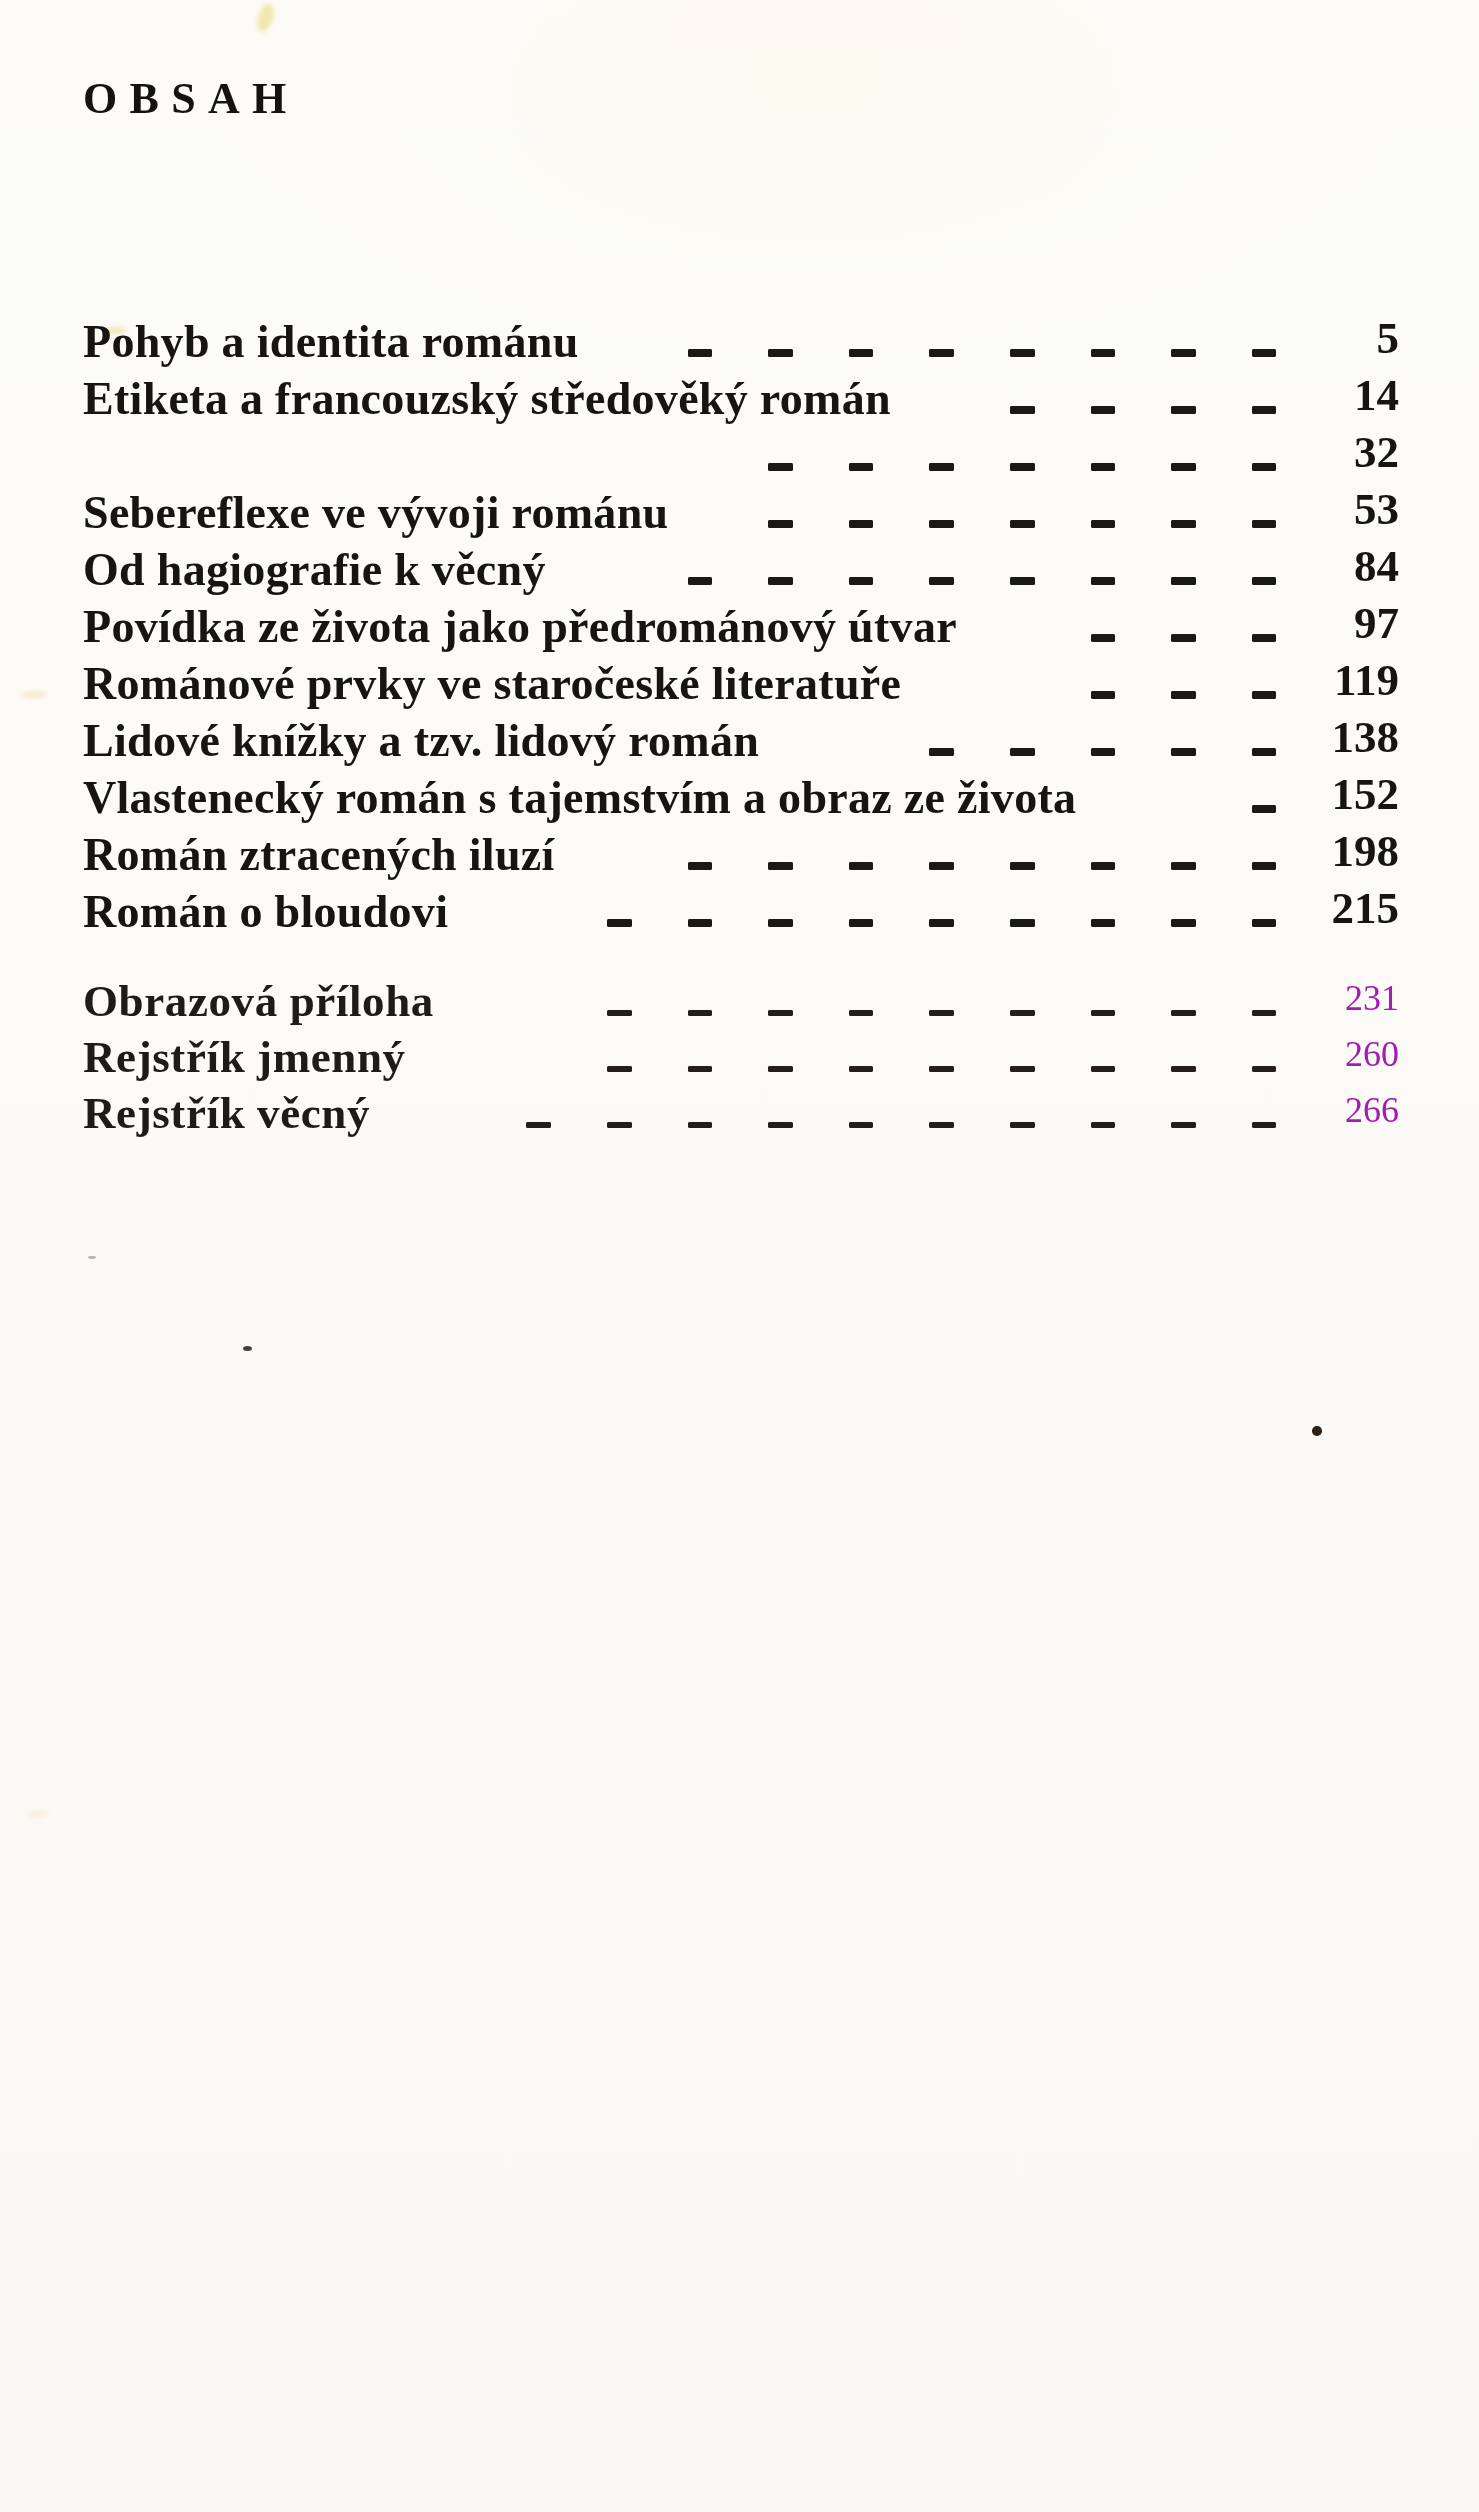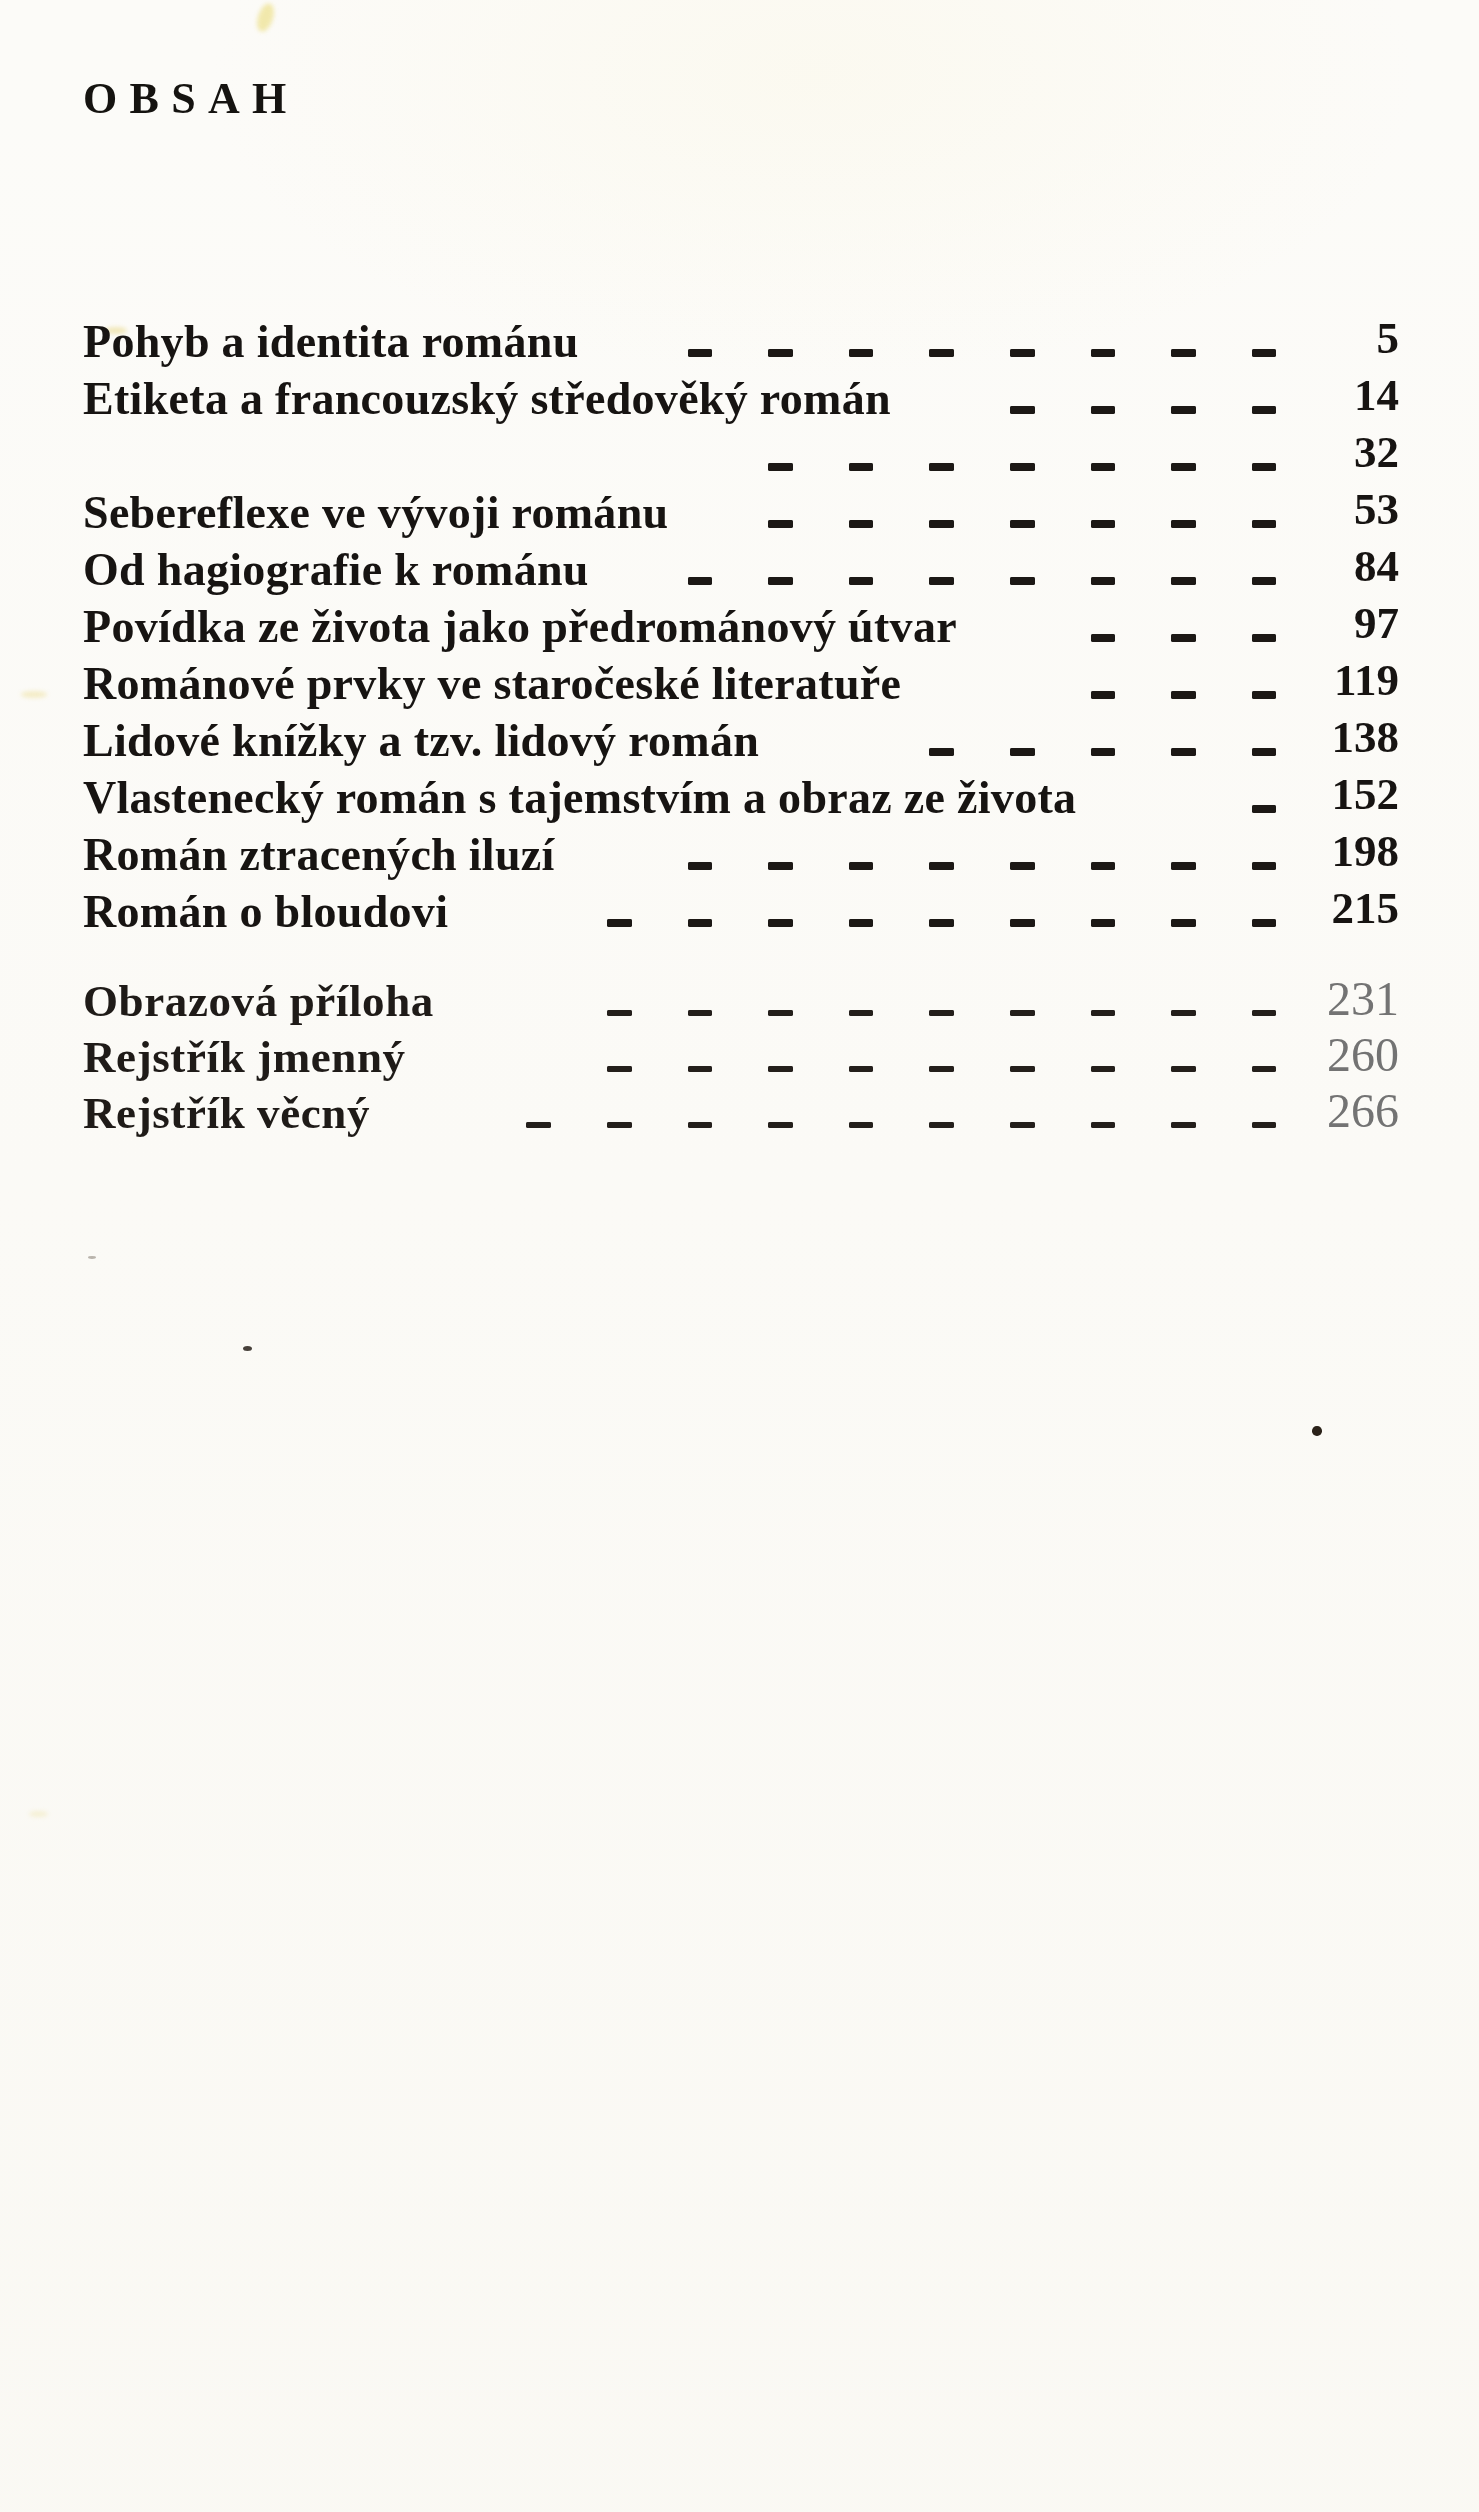--- a/index.html
+++ b/index.html
@@ -83,22 +83,22 @@
   .appendix{ margin-top:33px; }
   .appendix .row{ height:56px; }
   .appendix .row .t{
     font-weight:700;
     font-size:45px;
     letter-spacing:0.6px;
     color:#1f1b18;
   }
   .appendix .row .n{
     font-weight:400;
-    font-size:48px;
-    color:#737373;
+    font-size:36px;
+    color:#a21caf;
   }
   .appendix .dash{ height:6.1px; background:#241f1b; }
   
   .speck{
     position:absolute; display:block;
     border-radius:50%;
     z-index:3;
   }
   .smudge{
     position:absolute; display:block;
@@ -158,21 +158,21 @@
             <i class="dash"></i>
             <i class="dash"></i>
             <i class="dash"></i>
             <i class="dash"></i>
             <i class="dash"></i>
             <i class="dash"></i>
           </span>
           <span class="n">53</span>
         </div>
         <div class="row">
-          <span class="t">Od hagiografie k románu</span>
+          <span class="t">Od hagiografie k věcný</span>
           <span class="leader">
             <i class="dash"></i>
             <i class="dash"></i>
             <i class="dash"></i>
             <i class="dash"></i>
             <i class="dash"></i>
             <i class="dash"></i>
             <i class="dash"></i>
             <i class="dash"></i>
           </span>

